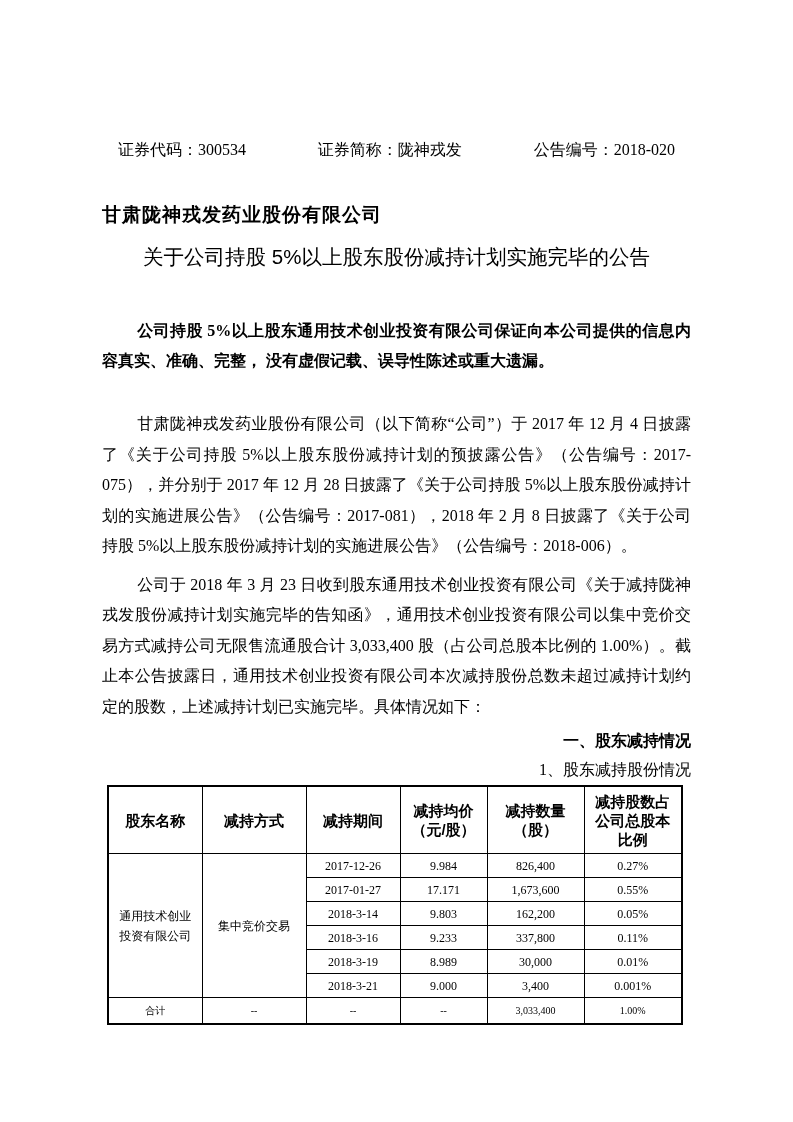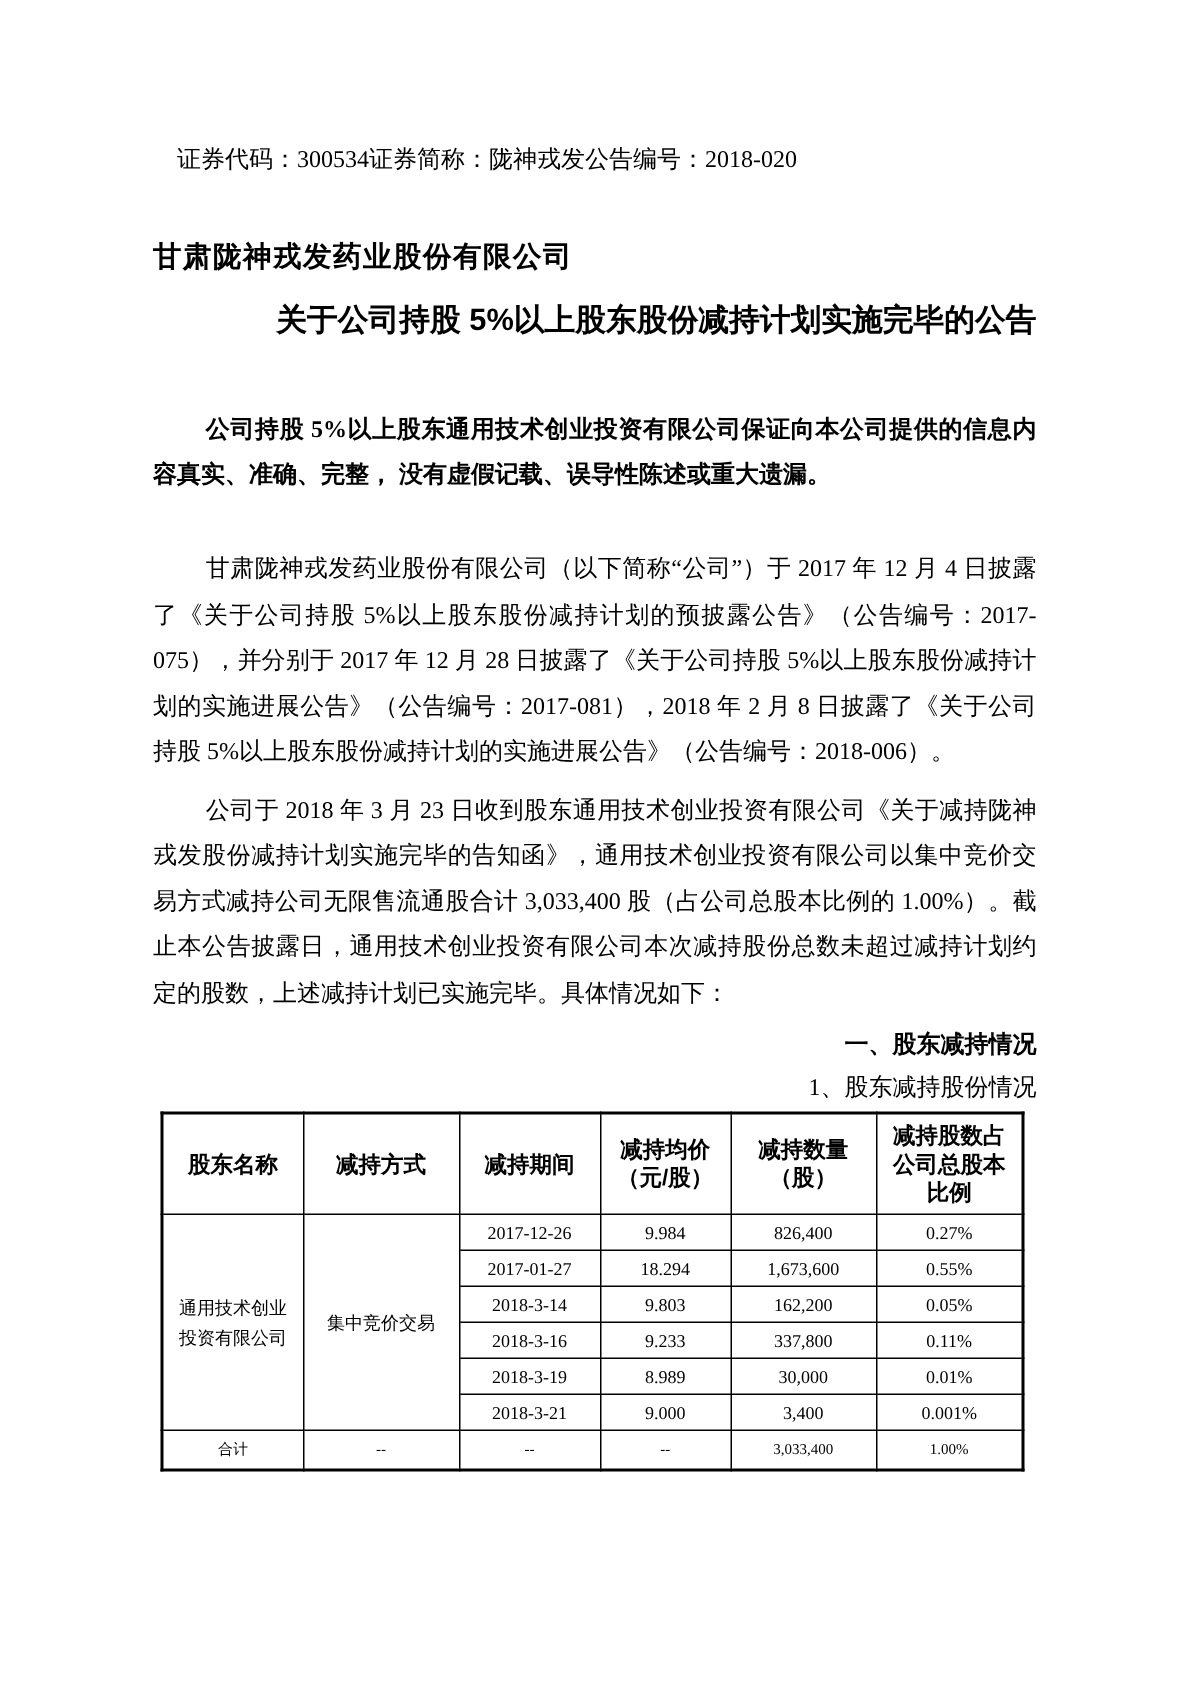--- a/index.html
+++ b/index.html
@@ -10,37 +10,38 @@
     background: #ffffff;
     color: #000000;
     font-family: "Liberation Serif", "DejaVu Serif", serif;
     font-size: 16px;
     box-sizing: border-box;
     padding: 96px 102px 0 102px;
     overflow: hidden;
   }
   .doc-header {
     display: flex;
-    justify-content: flex-start;
+    justify-content: space-between;
     padding: 0 16px;
     font-size: 16px;
     white-space: nowrap;
+    margin-top: 44px;
   }
   .title {
     font-family: "Liberation Sans", "DejaVu Sans", sans-serif;
     font-weight: bold;
     font-size: 19px;
     letter-spacing: 1px;
     margin: 41px 0 0 0;
   }
   .subtitle {
     font-family: "Liberation Sans", "DejaVu Sans", sans-serif;
-    font-weight: bold;
+    font-weight: normal;
     font-size: 20.5px;
-    text-align: right;
+    text-align: center;
     margin: 15px 0 0 0;
   }
   p { margin: 0; text-align: right; }
   .decl {
     font-weight: bold;
     text-align: justify;
     text-indent: 2.2em;
     line-height: 30px;
   }
   .decl-first { margin-top: 45px; }
@@ -145,21 +146,21 @@
       <tr>
         <td rowspan="6" class="merged-cell">通用技术创业投资有限公司</td>
         <td rowspan="6" class="merged-cell">集中竞价交易</td>
         <td>2017-12-26</td>
         <td>9.984</td>
         <td>826,400</td>
         <td>0.27%</td>
       </tr>
       <tr>
         <td>2017-01-27</td>
-        <td>18.294</td>
+        <td>17.171</td>
         <td>1,673,600</td>
         <td>0.55%</td>
       </tr>
       <tr>
         <td>2018-3-14</td>
         <td>9.803</td>
         <td>162,200</td>
         <td>0.05%</td>
       </tr>
       <tr>

